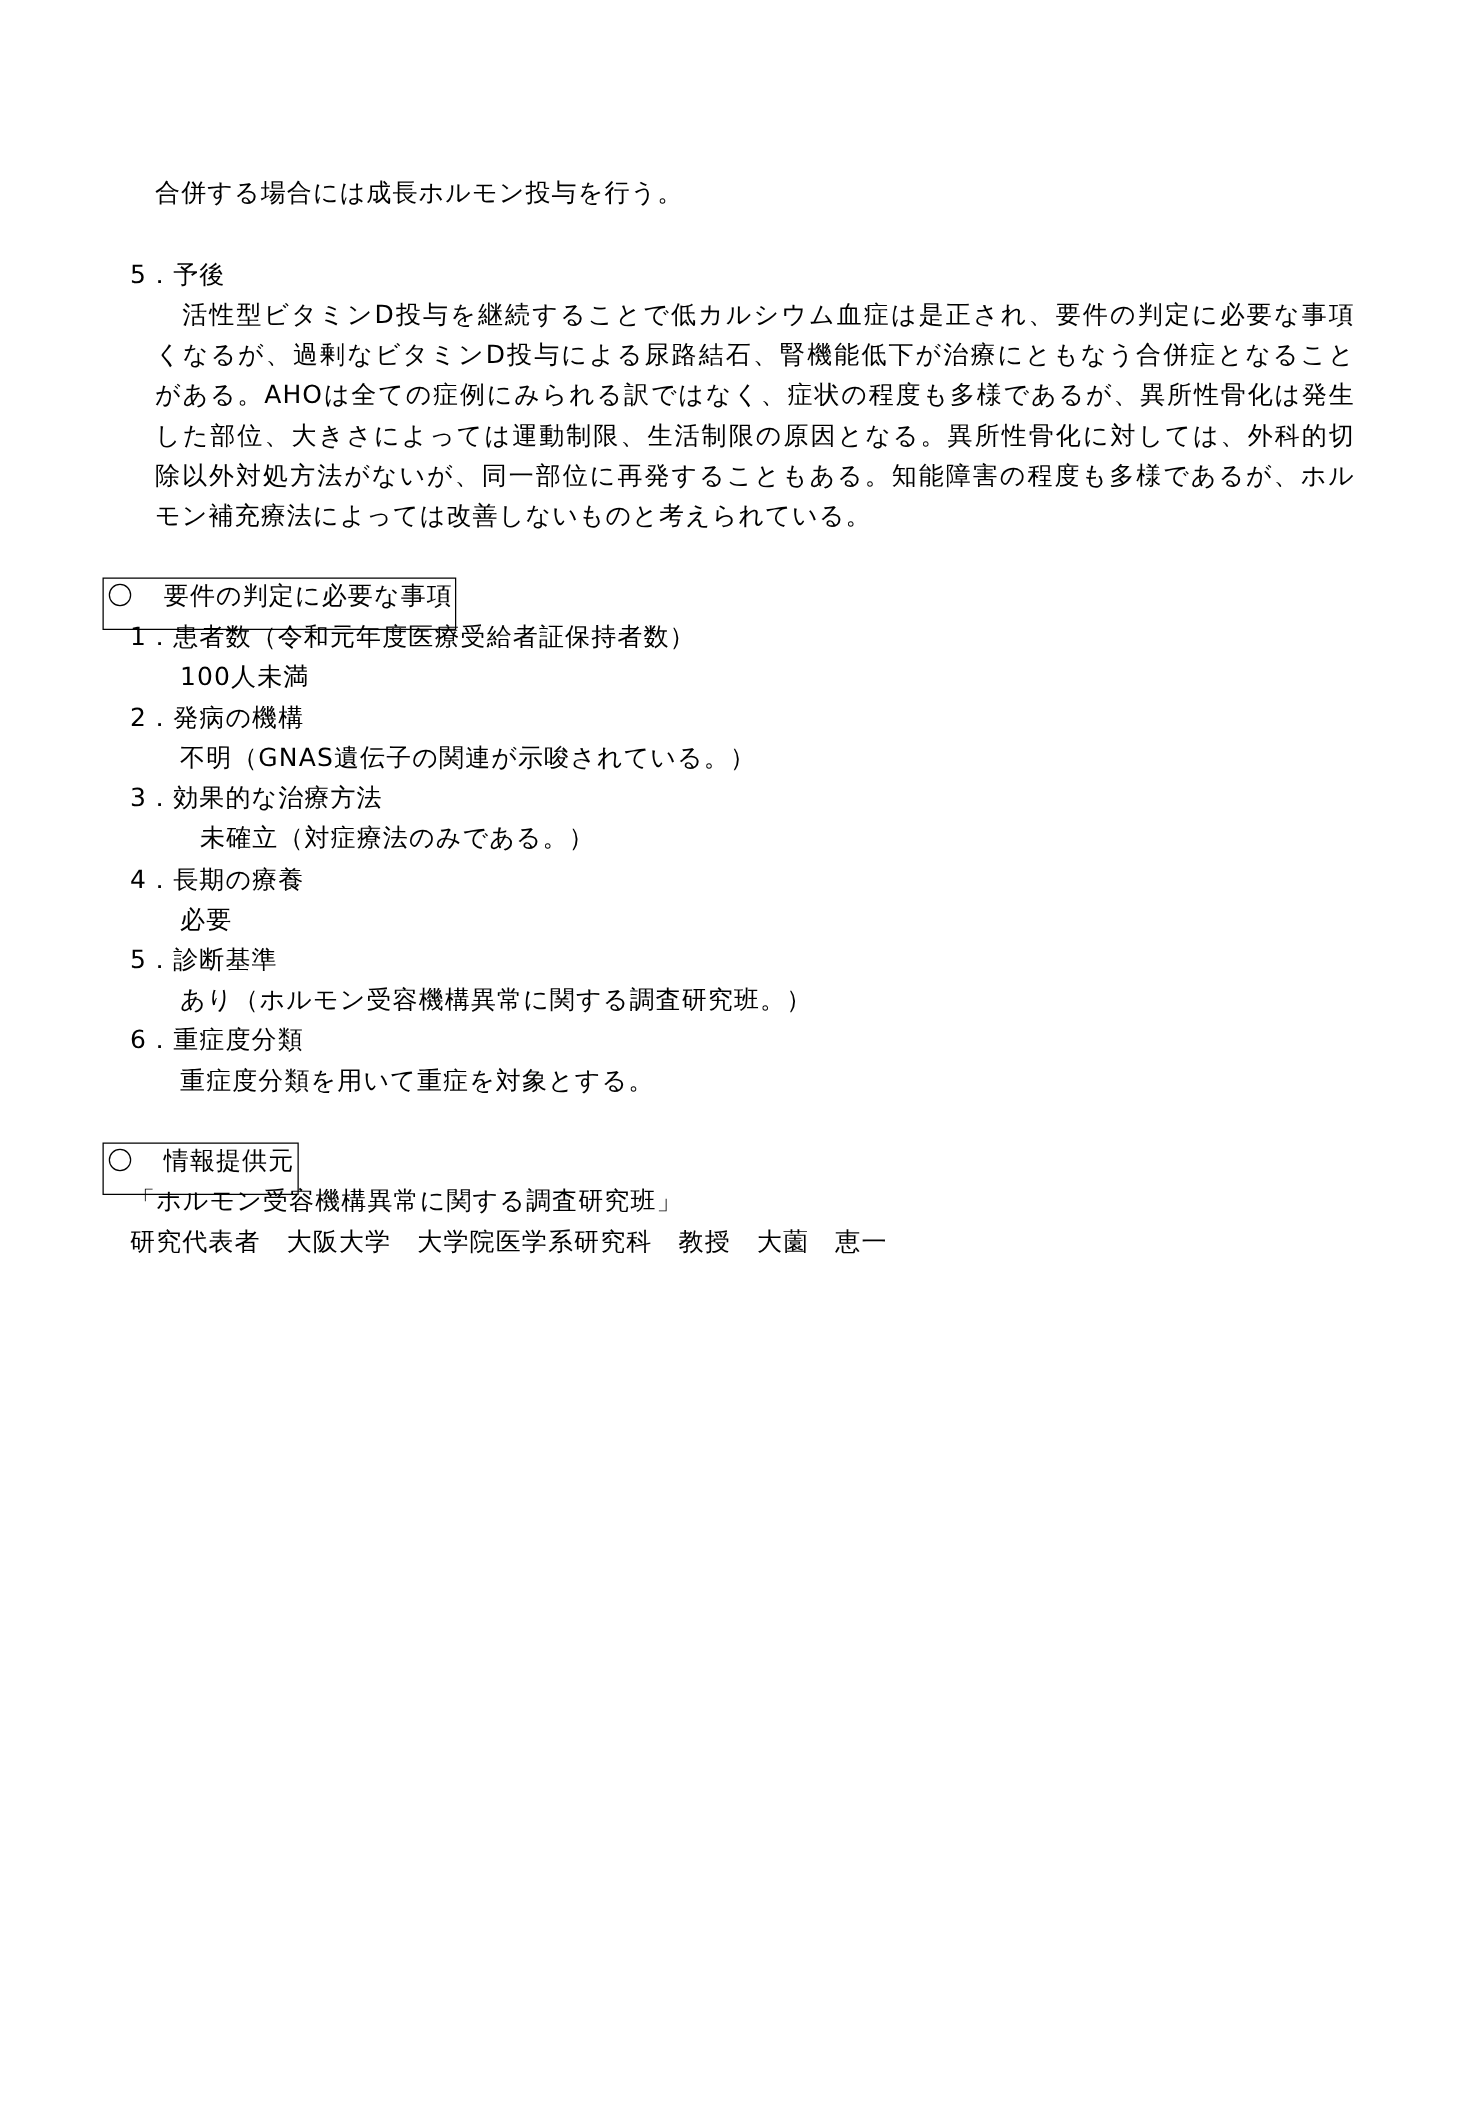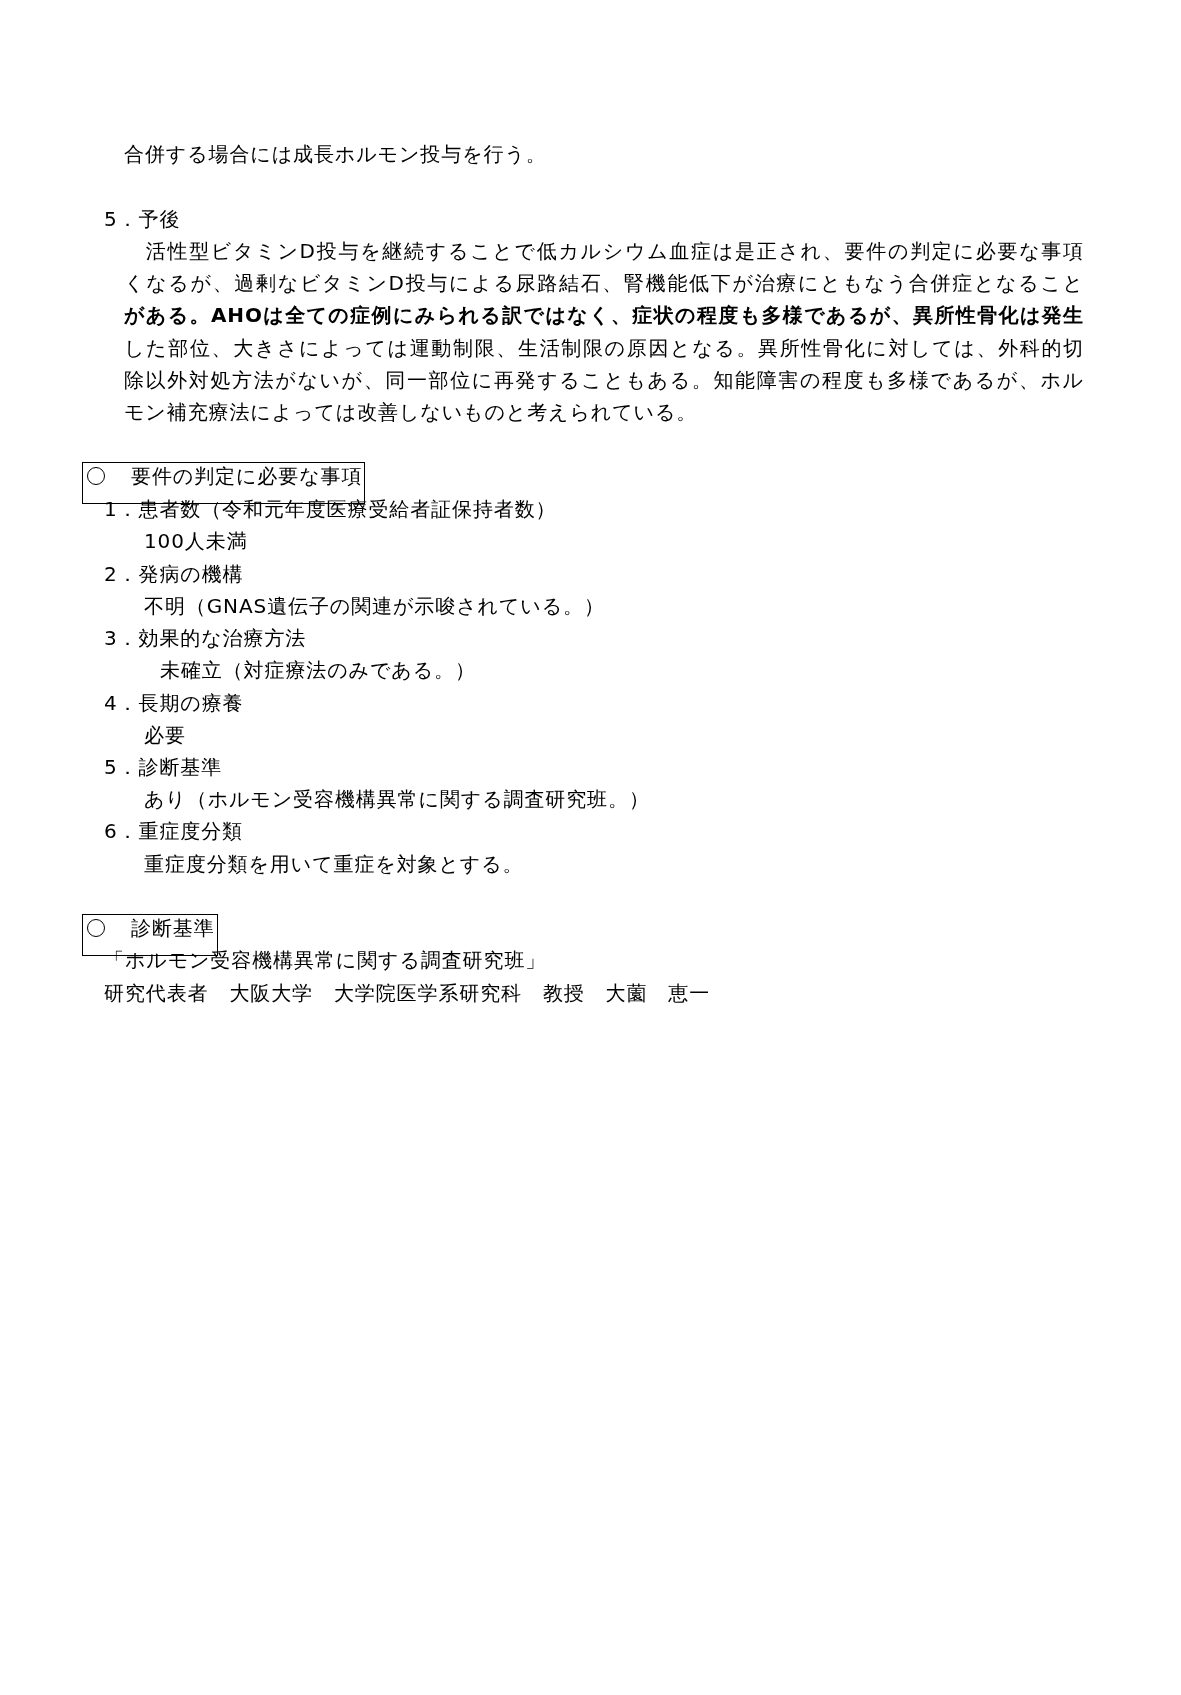--- a/index.html
+++ b/index.html
@@ -34,21 +34,21 @@
 </head>
 <body>
 
 <div>
 
   <div class="line" style="left:124px; top:141px;">合併する場合には成長ホルモン投与を行う。</div>
 
   <div class="line" style="left:104px; top:206px;">5．予後</div>
   <div class="line justify" style="left:124px; top:238px;">　活性型ビタミンD投与を継続することで低カルシウム血症は是正され、要件の判定に必要な事項</div>
   <div class="line justify" style="left:124px; top:270px;">くなるが、過剰なビタミンD投与による尿路結石、腎機能低下が治療にともなう合併症となること</div>
-  <div class="line justify" style="left:124px; top:302px;font-weight:bold;">がある。AHOは全ての症例にみられる訳ではなく、症状の程度も多様であるが、異所性骨化は発生</div>
+  <div class="line justify" style="left:124px; top:302px;">がある。AHOは全ての症例にみられる訳ではなく、症状の程度も多様であるが、異所性骨化は発生</div>
   <div class="line justify" style="left:124px; top:335px;">した部位、大きさによっては運動制限、生活制限の原因となる。異所性骨化に対しては、外科的切</div>
   <div class="line justify" style="left:124px; top:367px;">除以外対処方法がないが、同一部位に再発することもある。知能障害の程度も多様であるが、ホル</div>
   <div class="line" style="left:124px; top:399px;">モン補充療法によっては改善しないものと考えられている。</div>
 
   <div class="boxed" style="left:82px; top:462px;">
     <span class="circle"></span><span>要件の判定に必要な事項</span>
   </div>
 
   <div class="line" style="left:104px; top:496px;">1．患者数（令和元年度医療受給者証保持者数）</div>
   <div class="line" style="left:144px; top:528px;">100人未満</div>
@@ -57,18 +57,18 @@
   <div class="line" style="left:104px; top:625px;">3．効果的な治療方法</div>
   <div class="line" style="left:160px; top:657px;">未確立（対症療法のみである。）</div>
   <div class="line" style="left:104px; top:690px;">4．長期の療養</div>
   <div class="line" style="left:144px; top:722px;">必要</div>
   <div class="line" style="left:104px; top:754px;">5．診断基準</div>
   <div class="line" style="left:144px; top:786px;">あり（ホルモン受容機構異常に関する調査研究班。）</div>
   <div class="line" style="left:104px; top:818px;">6．重症度分類</div>
   <div class="line" style="left:144px; top:851px;">重症度分類を用いて重症を対象とする。</div>
 
   <div class="boxed" style="left:82px; top:914px;">
-    <span class="circle"></span><span>診断基準</span>
+    <span class="circle"></span><span>情報提供元</span>
   </div>
   <div class="line" style="left:104px; top:947px;">「ホルモン受容機構異常に関する調査研究班」</div>
   <div class="line" style="left:104px; top:980px;">研究代表者　大阪大学　大学院医学系研究科　教授　大薗　恵一</div>
 
 </div>
 
 </body></html>

